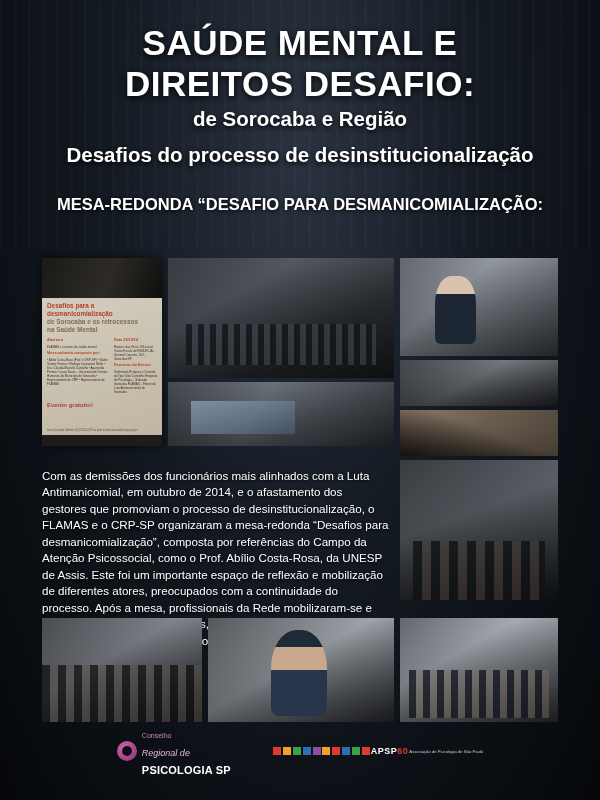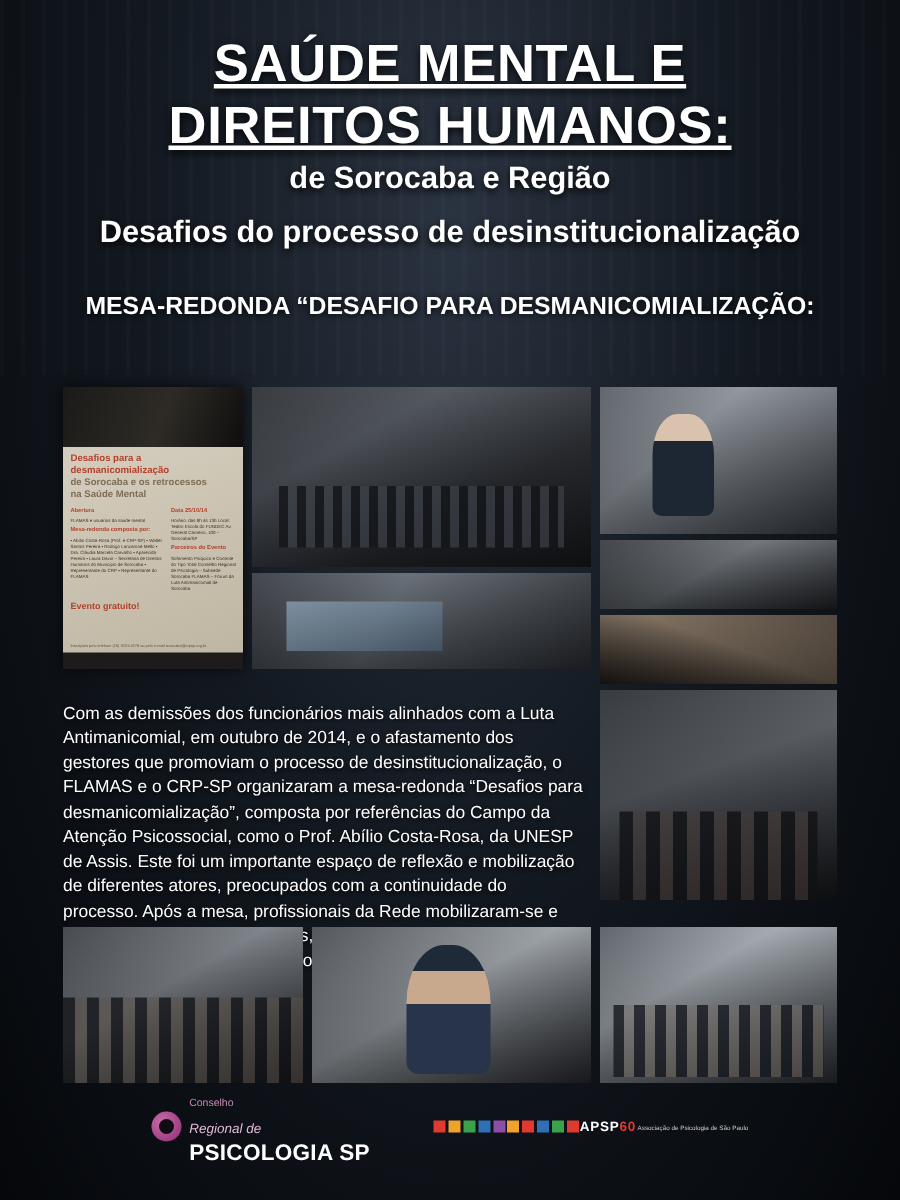--- a/index.html
+++ b/index.html
@@ -47,21 +47,20 @@
     left: 0; right: 0;
     text-align: center;
   }
   .title-line1, .title-line2 {
     font-weight: bold;
     font-size: 35px;
     letter-spacing: 0.5px;
     line-height: 1.18;
     color: #ffffff;
     text-shadow: 0 2px 6px rgba(0,0,0,.9);
-    text-decoration: underline;
   }
   .subtitle {
     margin-top: 9px;
     font-weight: bold;
     font-size: 20.5px;
     line-height: 1.35;
     color: #ffffff;
     text-shadow: 0 2px 5px rgba(0,0,0,.9);
   }
 
@@ -282,21 +281,21 @@
     position:absolute; left:5px; top:5px; width:10px; height:10px;
     border-radius:50%;
     background:#120b14;
   }
   .crp-text {
     line-height: 1.12;
     text-align: left;
   }
   .crp-l1 { font-size: 7px; color: #c489b7; }
   .crp-l2 { font-size: 9px; color: #e0b8d6; font-style: italic; }
-  .crp-l3 { font-size: 15px; font-weight: bold; color: #ffffff; letter-spacing:.2px; }
+  .crp-l3 { font-size: 11px; font-weight: bold; color: #ffffff; letter-spacing:.2px; }
 
   .logo-apsp {
     display: flex;
     flex-direction: row;
     align-items: center;
     gap: 1px;
   }
   .apsp-squares {
     display: flex;
     gap: 2px;
@@ -316,21 +315,21 @@
   .apsp-sub { font-size: 4.2px; color: #cfcfcf; }
 </style>
 </head>
 <body>
 
 <div class="poster">
   <div class="curtain"></div>
 
   <div class="title-block">
     <div class="title-line1">SAÚDE MENTAL E</div>
-    <div class="title-line2">DIREITOS HUMANOS:</div>
+    <div class="title-line2">DIREITOS DESAFIO:</div>
     <div class="subtitle" style="margin-top:0">de Sorocaba e Região</div>
     <div class="subtitle">Desafios do processo de desinstitucionalização</div>
   </div>
 
   <div class="section-header">
     <div>MESA-REDONDA “DESAFIO PARA DESMANICOMIALIZAÇÃO:</div>
   </div>
 
   <div class="photo flyer">
     <div class="flyer-inner">

